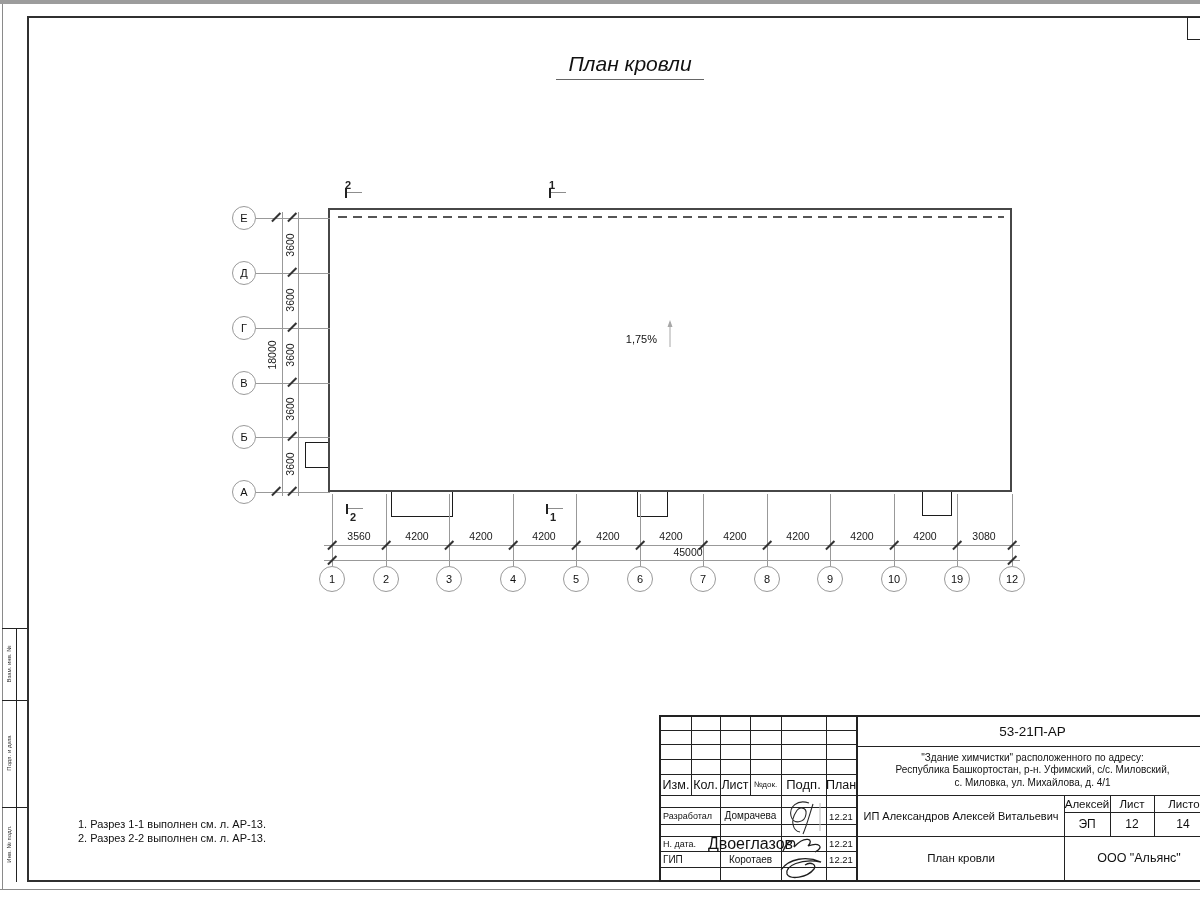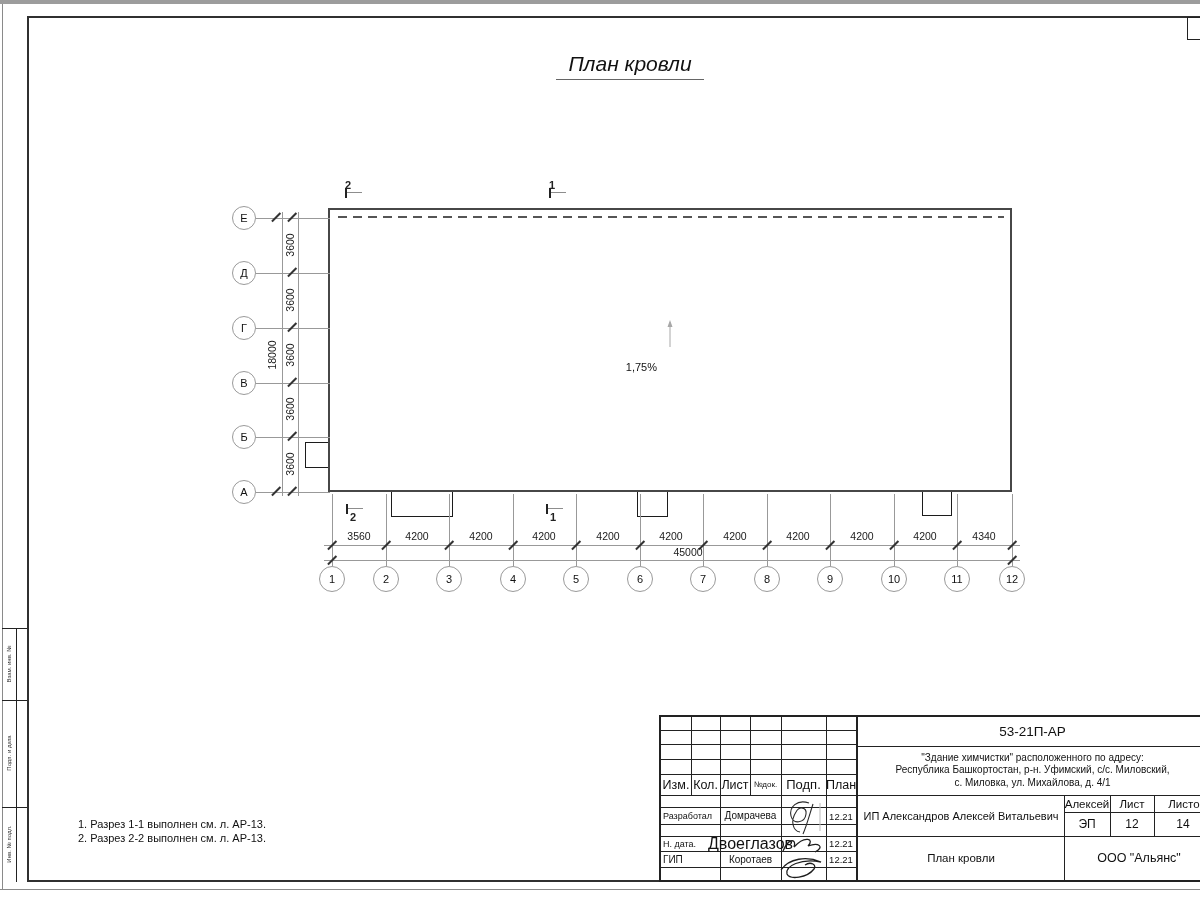--- a/index.html
+++ b/index.html
@@ -10,21 +10,21 @@
   .vl{position:absolute;background:#999;width:1px;}
   .dim{position:absolute;font-size:10.5px;color:#1a1a1a;white-space:nowrap;
        transform:translate(-50%,-50%);}
   .rot{transform:translate(-50%,-50%) rotate(-90deg);}
   .tick{position:absolute;width:12px;height:1.5px;background:#333;
         transform:translate(-50%,-50%) rotate(-45deg);}
   .circ{position:absolute;border:1px solid #9a9a9a;border-radius:50%;background:#fff;
         display:flex;align-items:center;justify-content:center;font-size:11px;color:#111;box-sizing:border-box;}
   .prot{position:absolute;border:1.5px solid #1c1c1c;background:#fff;box-sizing:border-box;}
   .cell{position:absolute;display:flex;align-items:center;justify-content:center;
-        white-space:nowrap;color:#111;margin-top:28px;}
+        white-space:nowrap;color:#111;}
   .secnum{position:absolute;font-size:11px;font-weight:600;color:#222;
           display:flex;align-items:center;justify-content:center;}
   .smark{position:absolute;background:#222;}
   .sline{position:absolute;background:#8d8d8d;height:1px;}
   .stv{position:absolute;background:#222;width:1px;}
   .sth{position:absolute;background:#222;height:1px;}
   .strip-label{position:absolute;font-size:6px;color:#333;white-space:nowrap;
                transform:translate(-50%,-50%) rotate(-90deg);}
   #title{position:absolute;left:556px;top:54px;width:148px;height:26px;
          display:flex;align-items:flex-end;justify-content:center;
@@ -142,33 +142,33 @@
   <div class="dim" style="left:359px;top:536px;">3560</div>
   <div class="dim" style="left:417px;top:536px;">4200</div>
   <div class="dim" style="left:481px;top:536px;">4200</div>
   <div class="dim" style="left:544px;top:536px;">4200</div>
   <div class="dim" style="left:608px;top:536px;">4200</div>
   <div class="dim" style="left:671px;top:536px;">4200</div>
   <div class="dim" style="left:735px;top:536px;">4200</div>
   <div class="dim" style="left:798px;top:536px;">4200</div>
   <div class="dim" style="left:862px;top:536px;">4200</div>
   <div class="dim" style="left:925px;top:536px;">4200</div>
-  <div class="dim" style="left:984px;top:536px;">4340</div>
+  <div class="dim" style="left:984px;top:536px;">3080</div>
   <div class="dim" style="left:688px;top:552px;">45000</div>
   <div class="circ" style="left:319px;top:566px;width:26px;height:26px;">1</div>
   <div class="circ" style="left:373px;top:566px;width:26px;height:26px;">2</div>
   <div class="circ" style="left:436px;top:566px;width:26px;height:26px;">3</div>
   <div class="circ" style="left:500px;top:566px;width:26px;height:26px;">4</div>
   <div class="circ" style="left:563px;top:566px;width:26px;height:26px;">5</div>
   <div class="circ" style="left:627px;top:566px;width:26px;height:26px;">6</div>
   <div class="circ" style="left:690px;top:566px;width:26px;height:26px;">7</div>
   <div class="circ" style="left:754px;top:566px;width:26px;height:26px;">8</div>
   <div class="circ" style="left:817px;top:566px;width:26px;height:26px;">9</div>
   <div class="circ" style="left:881px;top:566px;width:26px;height:26px;">10</div>
-  <div class="circ" style="left:944px;top:566px;width:26px;height:26px;">11</div>
+  <div class="circ" style="left:944px;top:566px;width:26px;height:26px;">19</div>
   <div class="circ" style="left:999px;top:566px;width:26px;height:26px;">12</div>
 
   <div id="notes">
     <div>1. Разрез 1-1 выполнен см. л. АР-13.</div>
     <div>2. Разрез 2-2 выполнен см. л. АР-13.</div>
   </div>
 
   <div id="stamp">
 
     <div class="stv" style="left:30px;top:0;height:78px;"></div>

